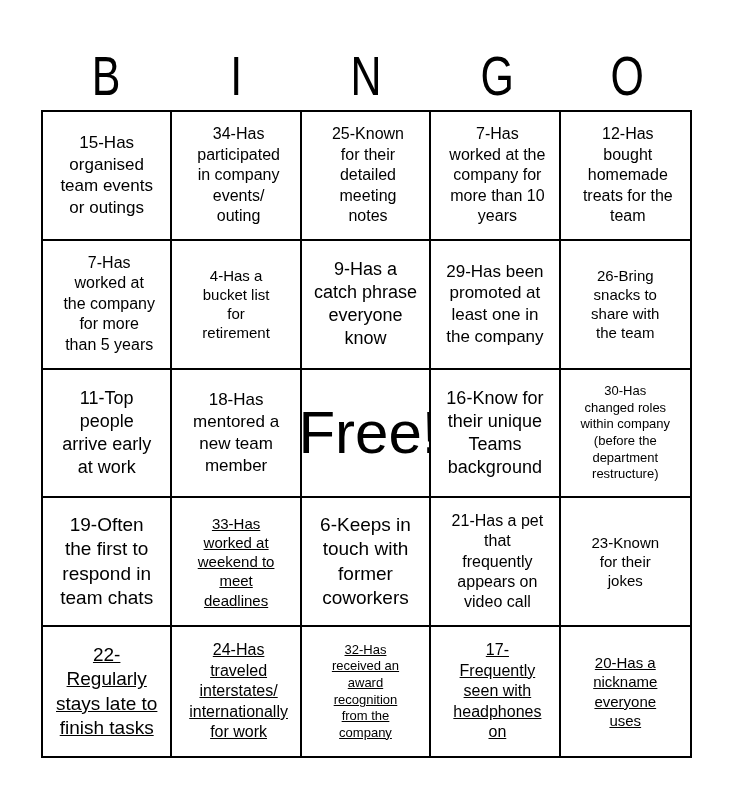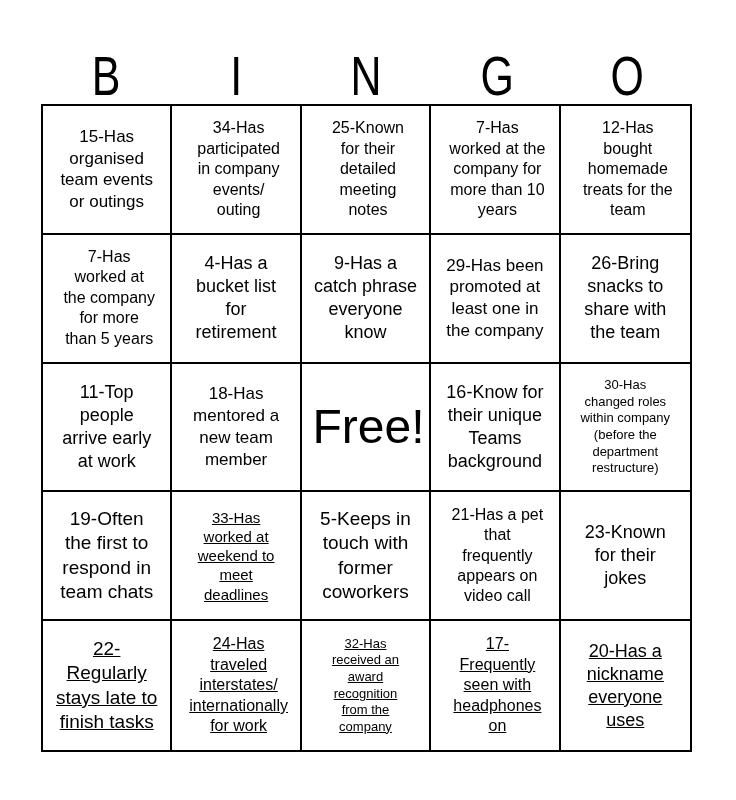--- a/index.html
+++ b/index.html
@@ -20,21 +20,21 @@
   }
   .bingo-letter {
     text-align: center;
     font-size: 55px;
     line-height: 1;
     transform: scaleX(0.78);
     font-weight: 400;
   }
   .bingo-grid {
     position: absolute;
-    left: 41px; top: 104px;
+    left: 41px; top: 110px;
     width: 651px; height: 648px;
     box-sizing: border-box;
     border: 2px solid #000000;
     display: grid;
     grid-template-columns: repeat(5, 1fr);
     grid-template-rows: repeat(5, 1fr);
   }
   .cell {
     box-sizing: border-box;
     border-right: 2px solid #000000;
@@ -50,22 +50,22 @@
     cursor: pointer;
   }
   .cell:nth-child(5n) { border-right: none; text-align: center; }
   .cell:nth-child(n+21) { border-bottom: none; text-decoration: underline; }
   .fs13 { font-size: 13px; }
   .fs15 { font-size: 15px; text-decoration: underline; }
   .fs16 { font-size: 16px; padding-left: 8px; }
   .fs17 { font-size: 17px; }
   .fs18 { font-size: 18px; }
   .fs19 { font-size: 19px; }
-  .fs21 { font-size: 18px; }
-  .free { font-size: 48px; line-height: 1; padding-left: 9px; }
+  .fs21 { font-size: 15px; }
+  .free { font-size: 60px; line-height: 1; padding-left: 9px; }
 </style>
 </head>
 <body>
 
 <div class="bingo-header">
   <div class="bingo-letter">B</div>
   <div class="bingo-letter">I</div>
   <div class="bingo-letter">N</div>
   <div class="bingo-letter">G</div>
   <div class="bingo-letter">O</div>
@@ -142,21 +142,21 @@
 
   <div class="cell fs19">19-Often
 the first to
 respond in
 team chats</div>
   <div class="cell fs15">33-Has
 worked at
 weekend to
 meet
 deadlines</div>
-  <div class="cell fs19">5-Keeps in
+  <div class="cell fs19">6-Keeps in
 touch with
 former
 coworkers</div>
   <div class="cell fs16">21-Has a pet
 that
 frequently
 appears on
 video call</div>
   <div class="cell fs21">23-Known
 for their

